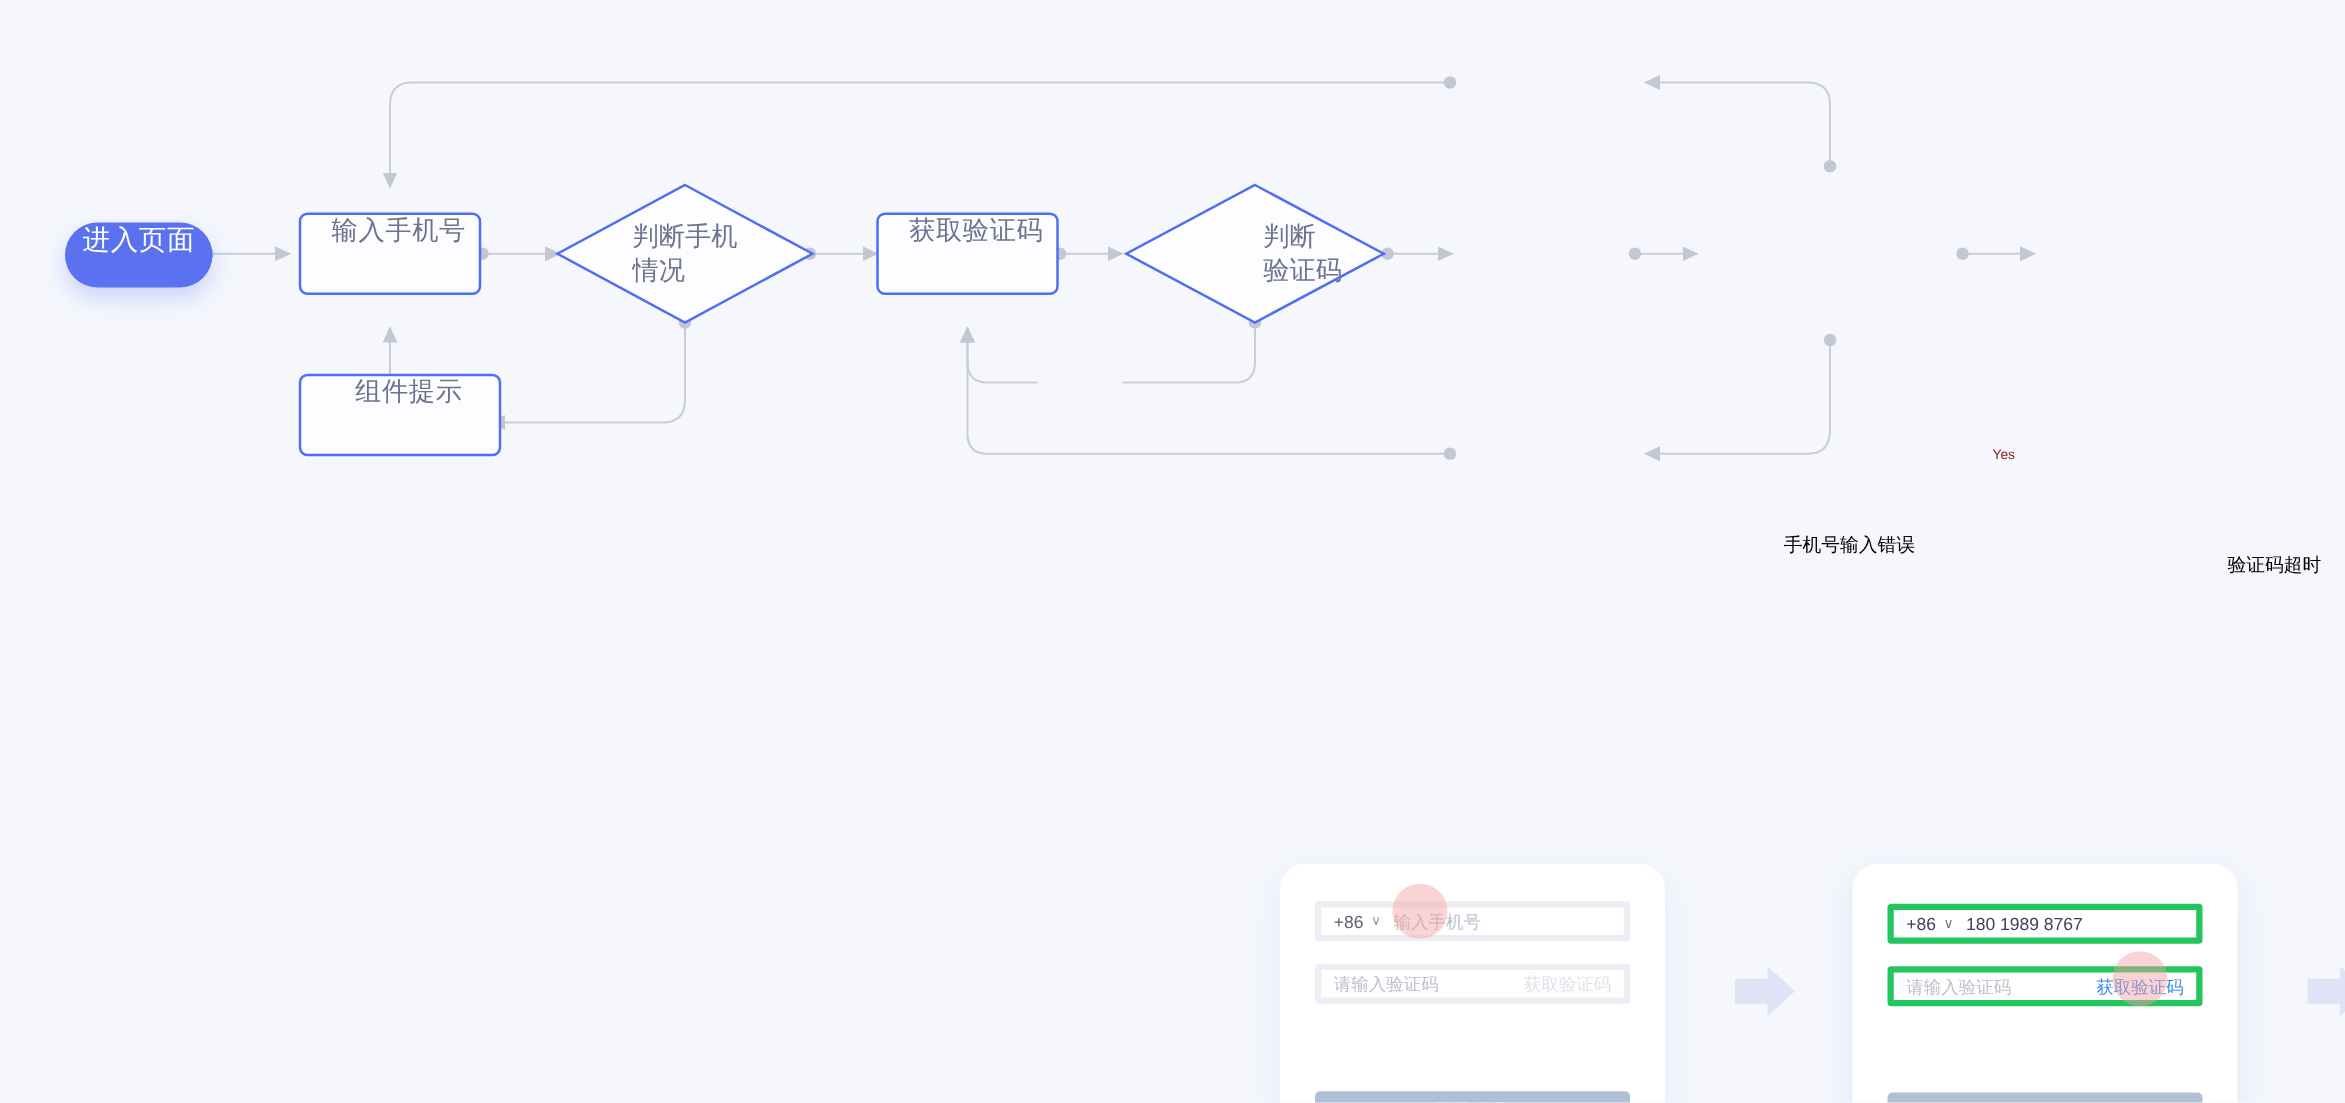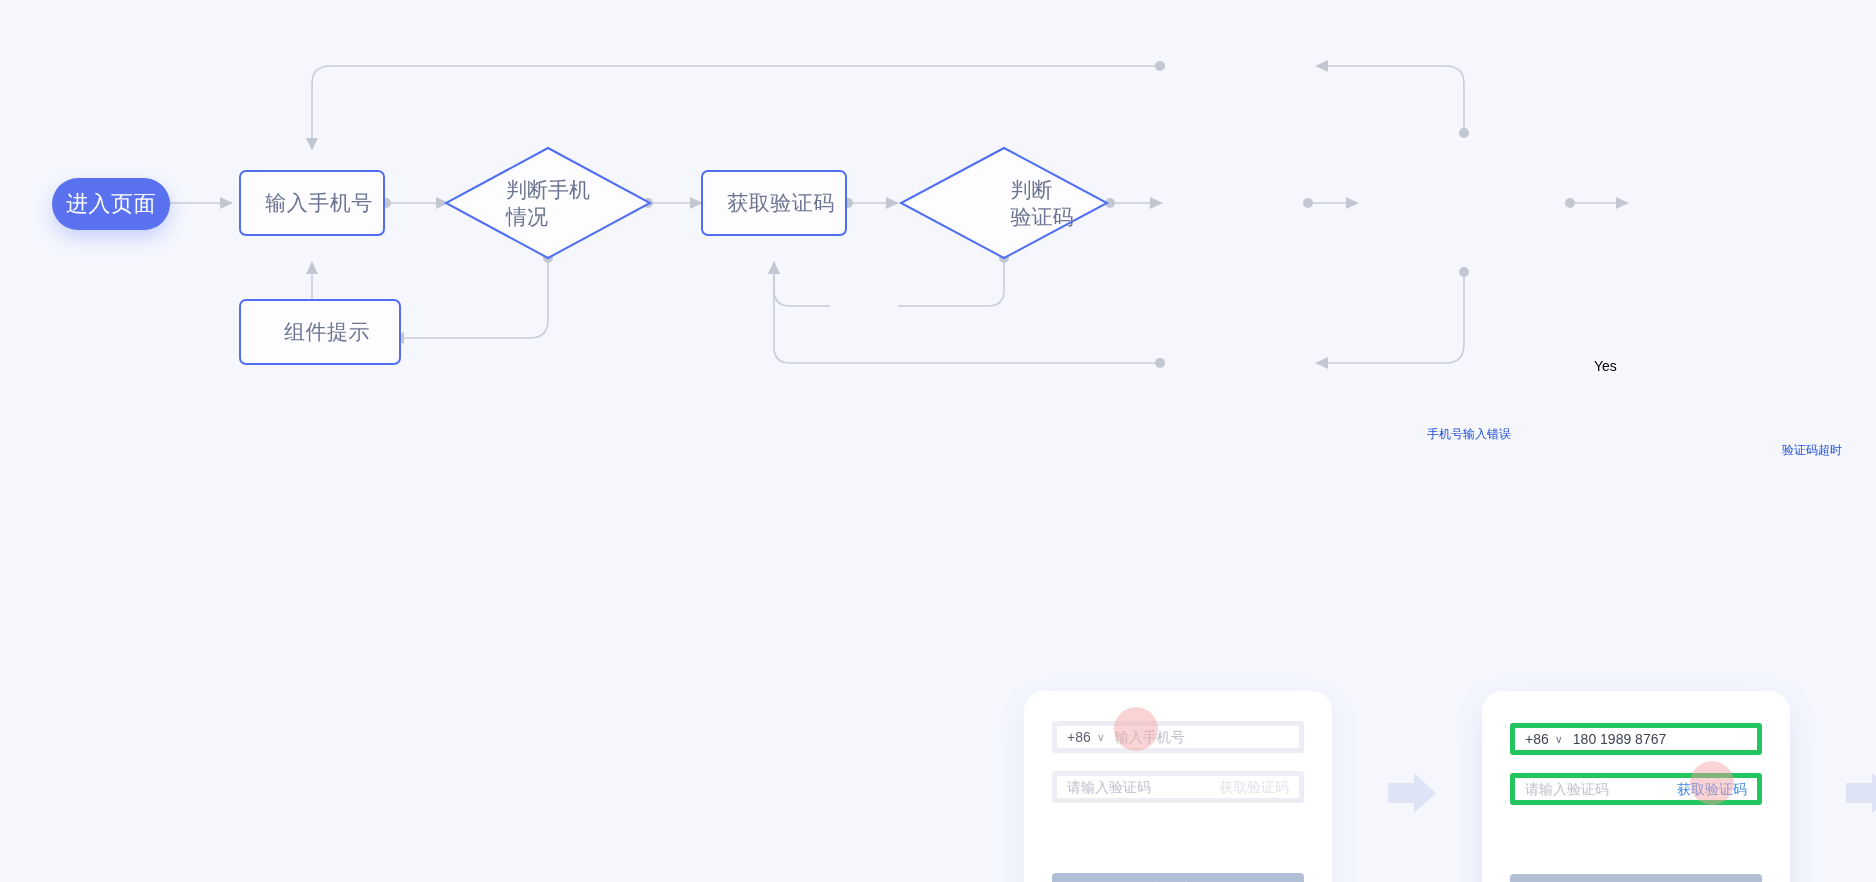--- a/index.html
+++ b/index.html
@@ -10,21 +10,21 @@
     font-family: "Liberation Sans", "DejaVu Sans", sans-serif;
     overflow: hidden;
   }
   #stage { position: relative; width: 1876px; height: 882px; }
 
   
   #flow-svg { position: absolute; left: 0; top: 0; width: 1876px; height: 420px; }
 
   .node {
     position: absolute;
-    display: flex; align-items: center; justify-content: center;
+    display: flex; justify-content: center;
     text-align: center;
     color: #6b7390;
     font-size: 21px;
     line-height: 1.28;
     letter-spacing: .5px;
     z-index: 3;
   }
   .node.rect {
     background: #fdfdff;
     border: 2px solid #4f6ef2;
@@ -39,26 +39,26 @@
     font-size: 22px;
   }
   .diamond-label {
     position: absolute;
     display: flex; align-items: center; justify-content: center;
     text-align: left; color: #6b7390; font-size: 21px; line-height: 1.3;
     z-index: 3; pointer-events: none;
   }
   .edge-label {
     position: absolute;
-    color: #1d4ed8;
-    font-size: 12px;
+    color: #000000;
+    font-size: 15px;
     white-space: nowrap;
     z-index: 4;
   }
-  .edge-label.yes { color: #000000; font-size: 14px; }
+  .edge-label.yes { color: #7f1d1d; font-size: 11px; }
 
   
   .card {
     position: absolute;
     width: 308px; height: 245px;
     background: #ffffff;
     border-radius: 20px;
     box-shadow: 0 10px 30px rgba(108,124,190,.13);
   }
   .fld {

